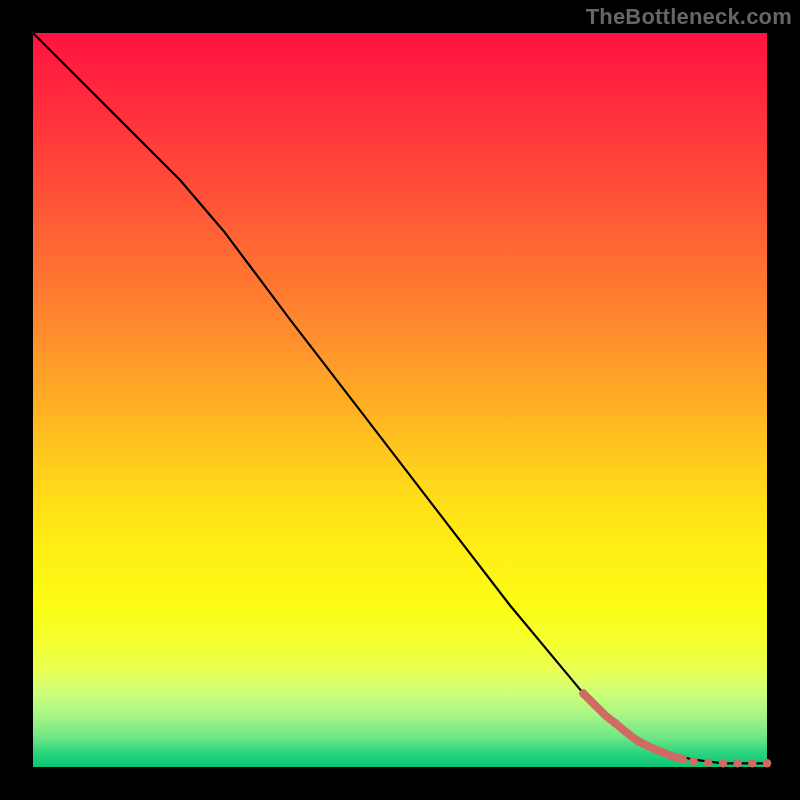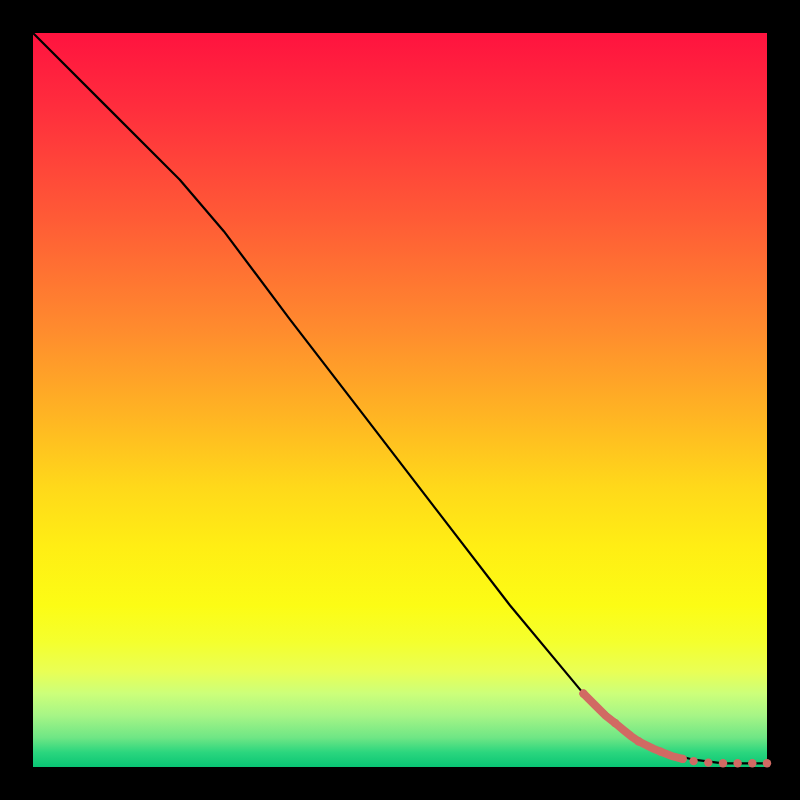--- a/index.html
+++ b/index.html
@@ -76,20 +76,21 @@
     stroke: #d16a63;
     stroke-width: 8;
     stroke-linecap: round;
   }
 </style>
 </head>
 <body>
 
 <div class="frame">
 
+  <div class="watermark">TheBottleneck.com</div>
 
   <div class="plot-area">
     <svg class="lines" viewBox="0 0 734 734">
 
       <path class="curve" d="M0.0 0.0 L73.4 73.4 L146.8 146.8 L190.8 198.2 L256.9 286.3 L330.3 381.7 L403.7 477.1 L477.1 572.5 L550.5 660.6 L601.9 704.6 L631.2 719.3 L660.6 726.7 L690.0 730.3 L734.0 730.3" id="curve-path"></path>
 
       <g id="scatter-group">
           <path d="M550.5 660.6 L561.5 671.6 L572.5 682.6 L582.1 690.0 L590.9 697.3 L598.2 703.2 L605.5 708.3 L612.9 712.0 L620.2 715.6 L627.6 718.6 L638.6 723.0 L649.6 725.9" class="dash" fill="none"></path>
           <circle cx="550.5" cy="660.6" r="4.2" class="dot"></circle>
           <circle cx="582.1" cy="690.0" r="4.2" class="dot"></circle>

